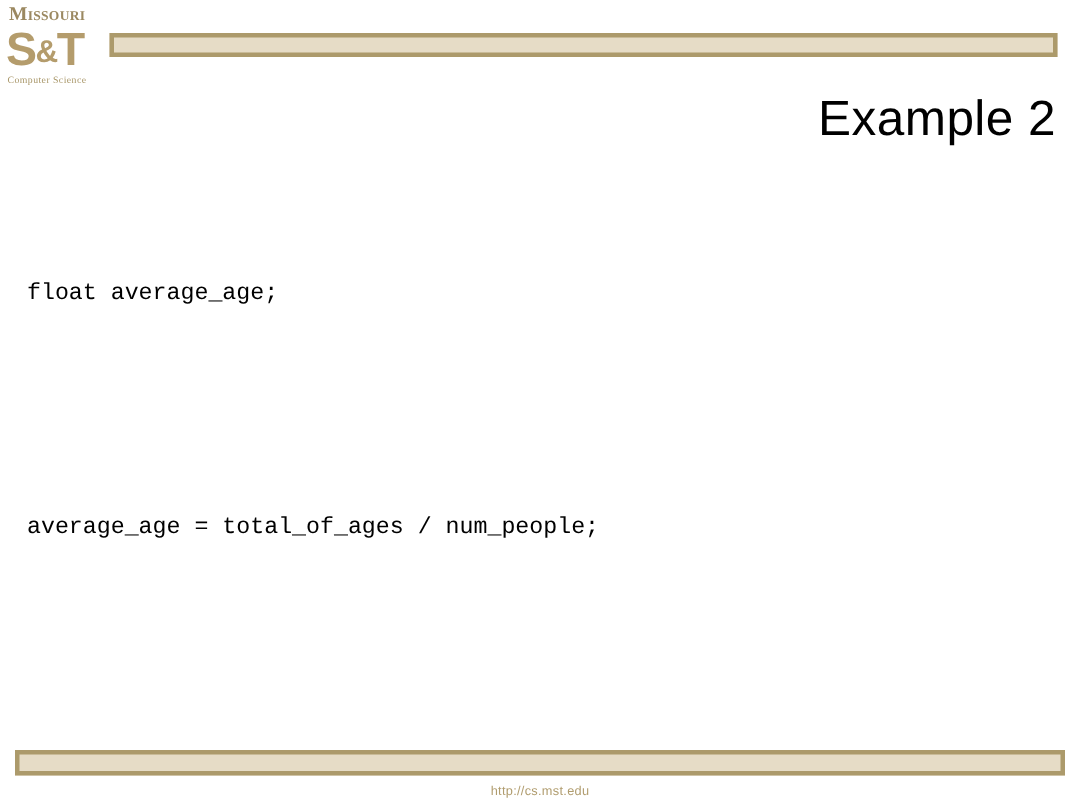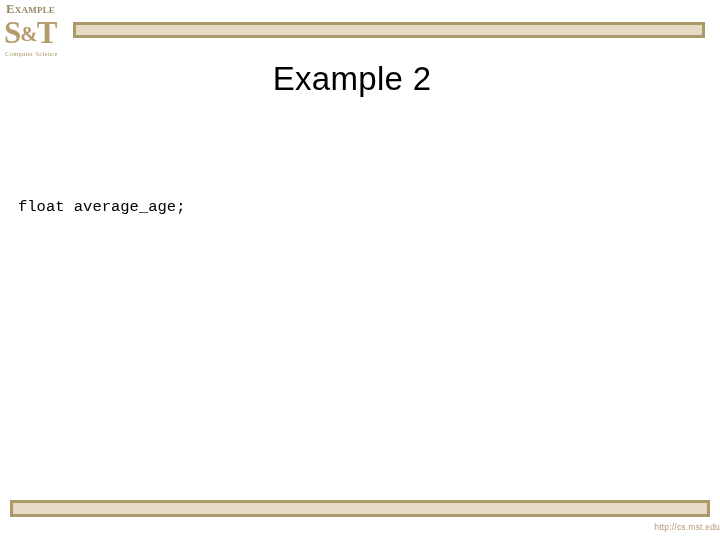--- a/index.html
+++ b/index.html
@@ -30,21 +30,21 @@
     font-size: 13px;
     letter-spacing: 0.2px;
     color: #9B8860;
     font-variant: small-caps;
     font-weight: 700;
     display: block;
     padding-left: 4px;
     height: 15px;
   }
   #logo .logo-st {
-    font-family: Liberation Serif, serif;
+    font-family: Liberation Sans, sans-serif;
     font-size: 31px;
     font-weight: 700;
     color: #B49C6C;
     display: block;
     height: 33px;
     line-height: 32px;
     padding-left: 2px;
     letter-spacing: -1px;
   }
   #logo .logo-st .amp {
@@ -80,21 +80,21 @@
     width: 700px;
     height: 17px;
   }
 
   
   #slide-title {
     position: absolute;
     left: 0;
     top: 60px;
     width: 704px;
-    text-align: center;
+    text-align: right;
     font-size: 33px;
     color: #000000;
     font-weight: 400;
     letter-spacing: 0.3px;
     font-family: "Liberation Sans", sans-serif;
   }
 
   
   #code-block {
     position: absolute;
@@ -103,51 +103,51 @@
     width: 690px;
     font-family: "Liberation Mono", "DejaVu Sans Mono", monospace;
     font-size: 15.5px;
     line-height: 26px;
     color: #000000;
     white-space: pre;
   }
   #code-block .code-line {
     white-space: pre;
     min-height: 26px;
-    margin-top: 12px;
   }
   #code-block .code-line.blank {
     height: 26px;
   }
 
   
   #footer-url {
     position: absolute;
     left: 0;
     top: 522px;
     width: 720px;
-    text-align: right;
+    text-align: center;
     font-size: 8.5px;
     color: #B09C6E;
     font-family: "Liberation Sans", sans-serif;
     letter-spacing: 0.2px;
   }
 </style>
 </head>
 <body>
 
 <div id="logo">
-  <span class="logo-missouri">Example</span>
+  <span class="logo-missouri">Missouri</span>
   <span class="logo-st"><span>S</span><span class="amp">&amp;</span><span>T</span></span>
   <span class="logo-dept">Computer Science</span>
 </div>
 
 <div class="deco-bar" id="top-bar"></div>
 <div class="deco-bar" id="bottom-bar"></div>
 
 <div id="slide-title">Example 2</div>
 
 <div id="code-block">
   <div class="code-line">float average_age;</div>
   <div class="code-line blank"></div>
+  <div class="code-line">average_age = total_of_ages / num_people;</div>
 </div>
 
 <div id="footer-url">http://cs.mst.edu</div>
 
 </body></html>

